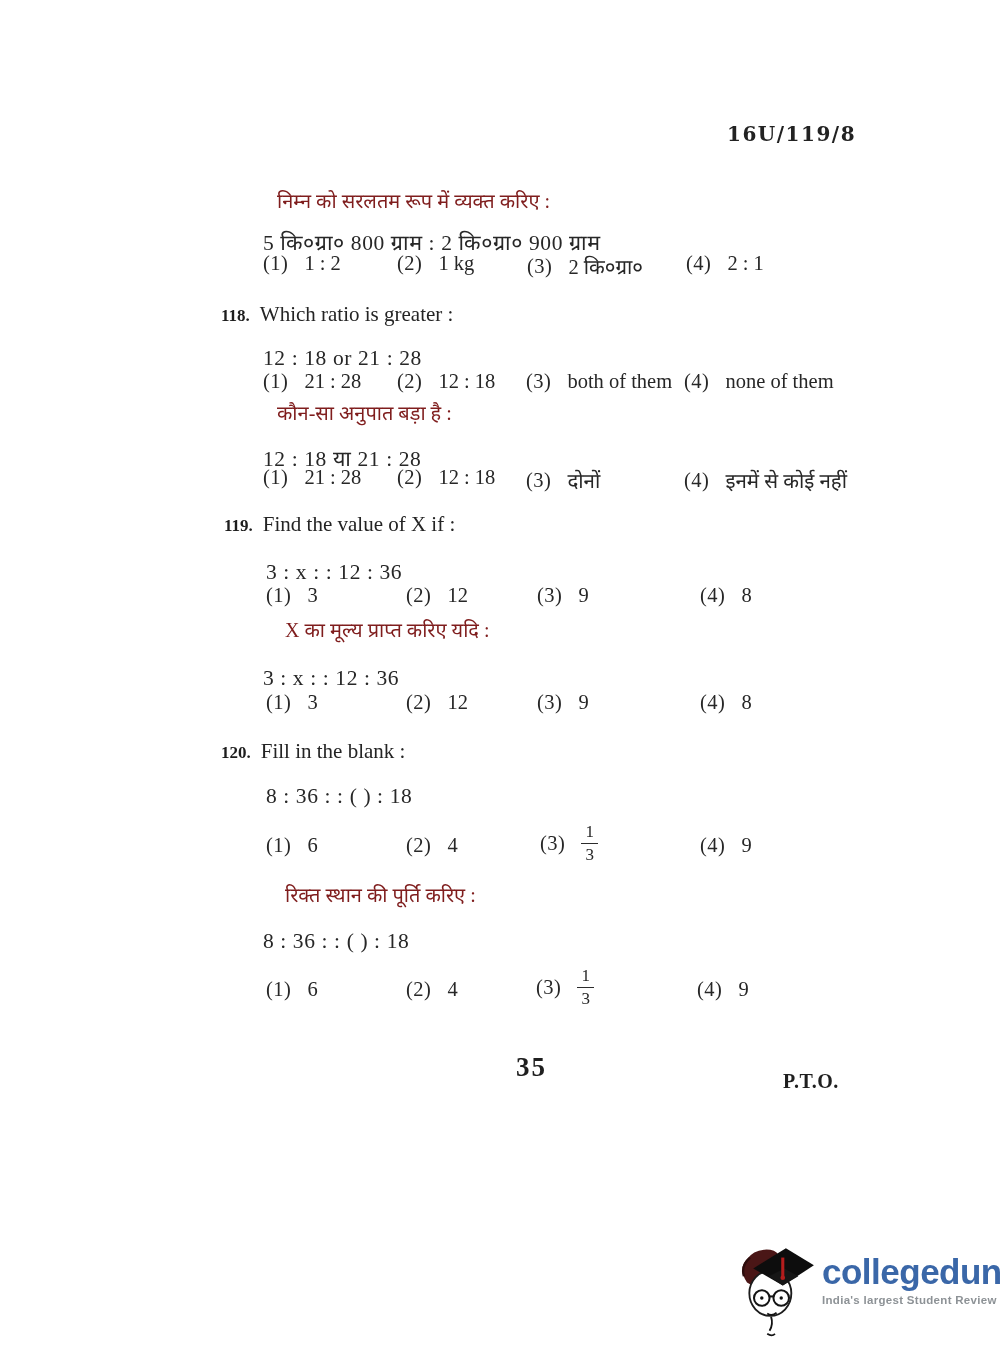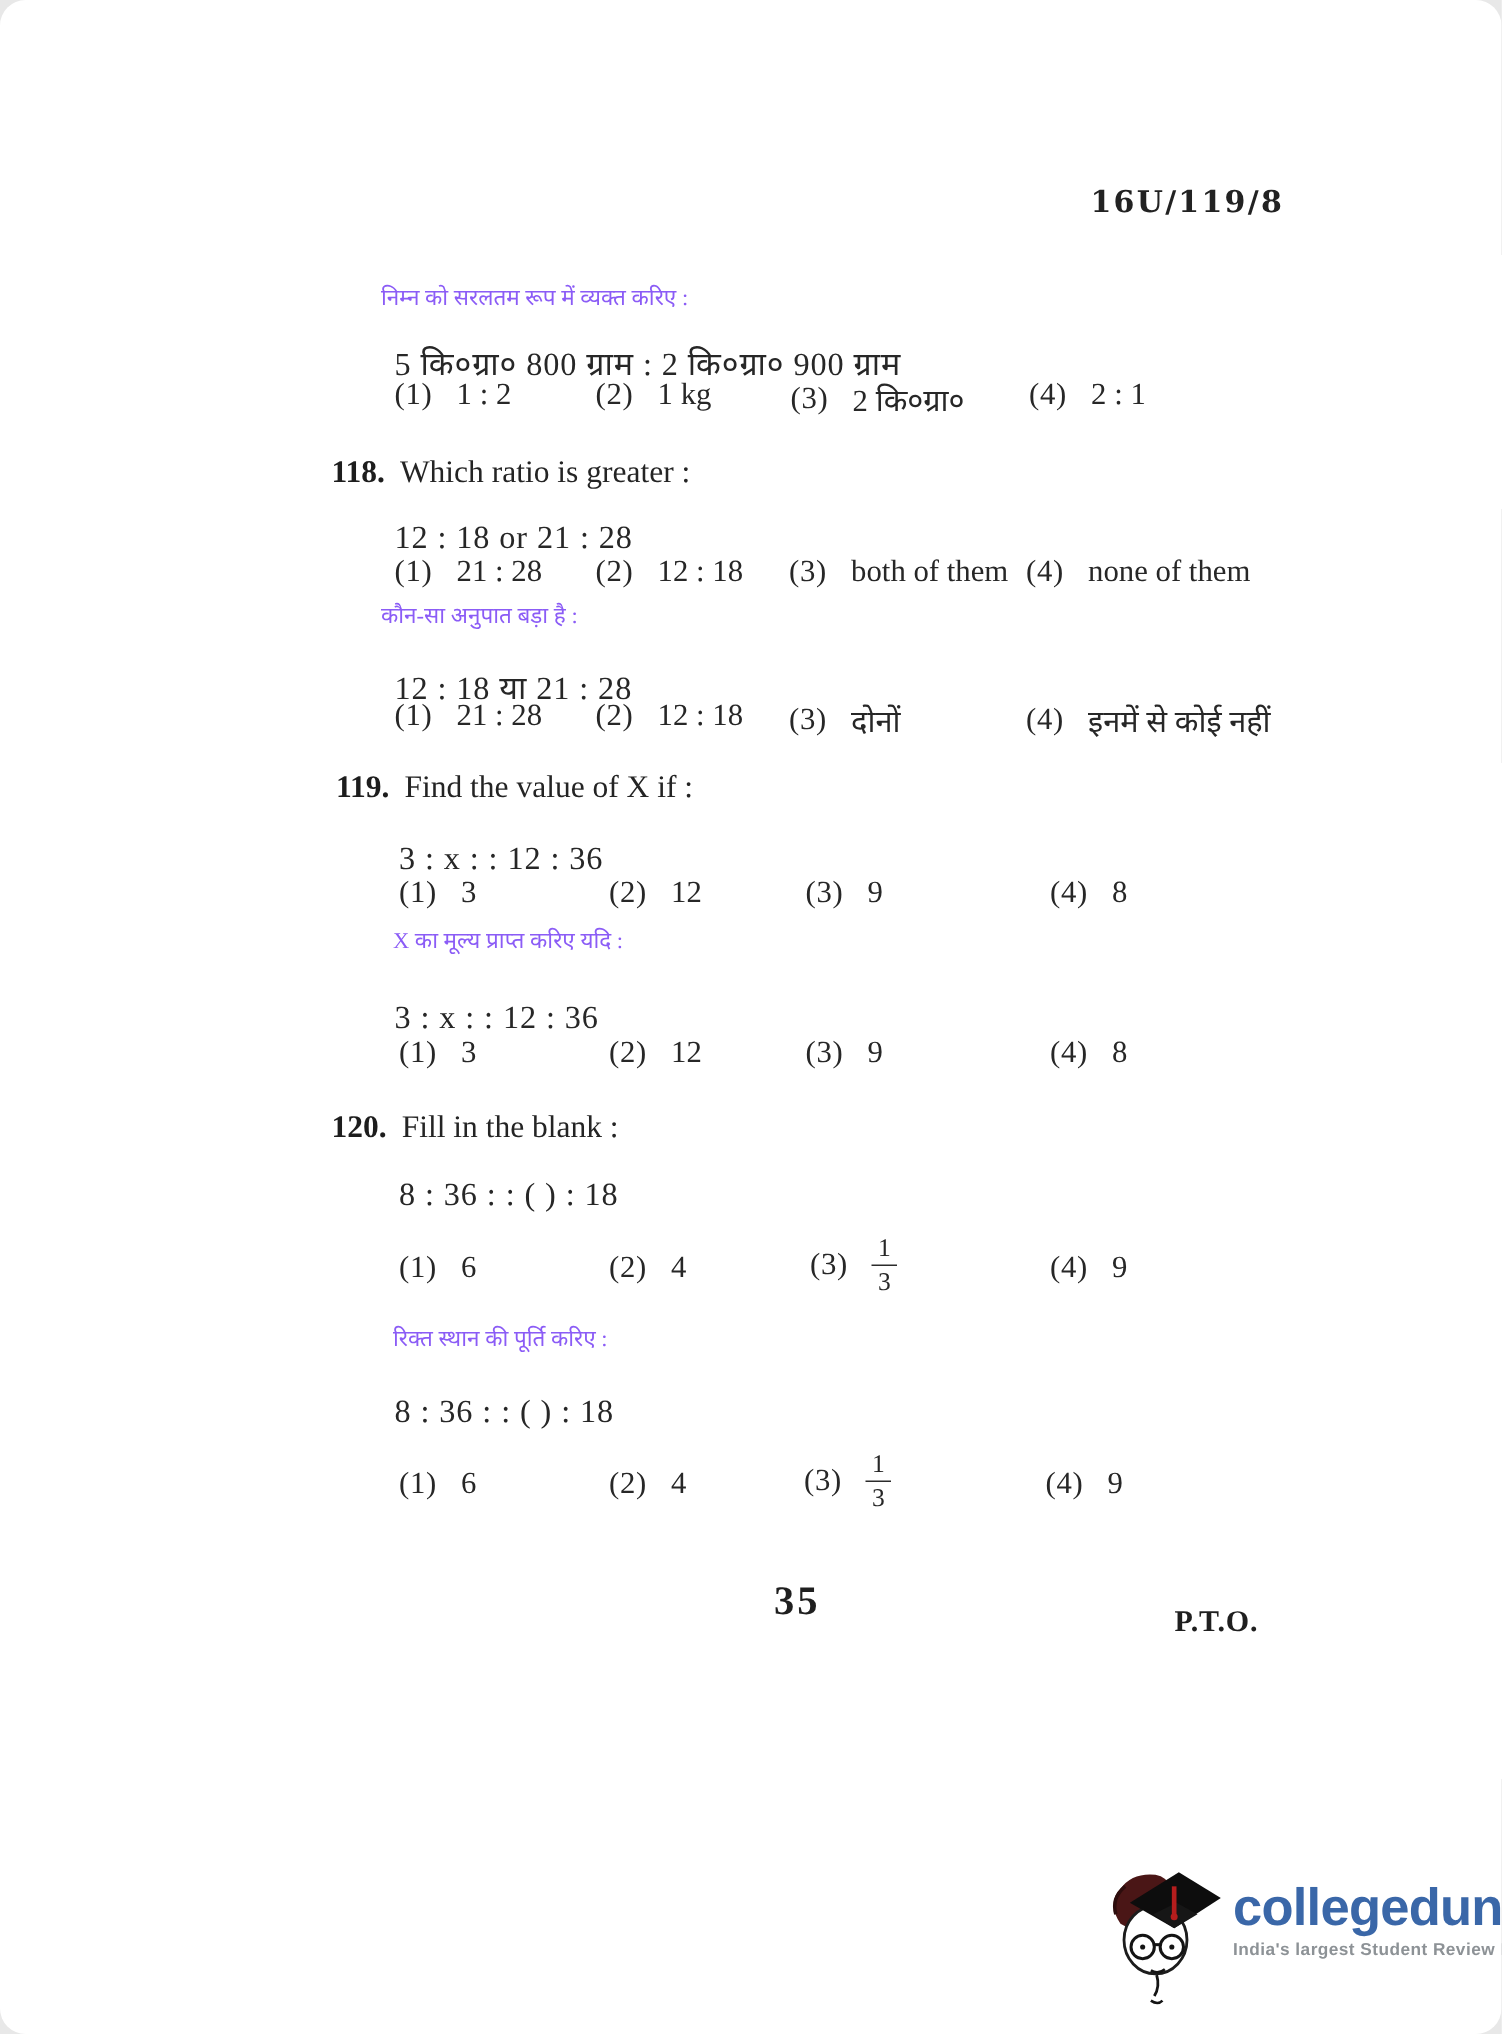--- a/index.html
+++ b/index.html
@@ -6,33 +6,32 @@
   html, body { background: #e8e8e8; }
   .page {
     position: relative;
     width: 1001px;
     height: 1356px;
     margin: 0 auto;
     background: #ffffff;
     overflow: hidden;
     font-family: "Liberation Serif", serif;
     color: #2b2b2b;
-    border-radius: 17px;
   }
   .abs { position: absolute; white-space: nowrap; }
   .code {
     font-family: "DejaVu Serif", serif;
     font-weight: bold;
     font-size: 20px;
     letter-spacing: 1.5px;
     color: #222;
   }
-  .hi { font-size: 15px; color: #8b5cf6; }
+  .hi { font-size: 20px; color: #7f1d1d; margin-left: 23px; }
   .en-prompt { font-size: 21px; color: #242424; }
-  .q-num { font-weight: bold; font-size: 21px; color: #1d1d1d; margin-right: 10px; }
+  .q-num { font-weight: bold; font-size: 17px; color: #1d1d1d; margin-right: 10px; }
   .expr { font-size: 21.5px; letter-spacing: 0.6px; color: #272727; }
   .opt { position: absolute; display: inline-flex; align-items: center; gap: 16px; font-size: 20.5px; color: #272727; }
   .opt-label { letter-spacing: 0.5px; }
   .opt-row { position: absolute; left: 0; top: 0; width: 100%; }
   .frac { display: inline-flex; flex-direction: column; align-items: center; font-size: 17px; line-height: 1.15; }
   .frac .num { border-bottom: 1.6px solid #2b2b2b; padding: 0 4px 1px; }
   .frac .den { padding-top: 1px; }
   .page-num { font-weight: bold; font-size: 27px; letter-spacing: 2px; color: #1f1f1f; }
   .pto { font-weight: bold; font-size: 20px; letter-spacing: 0.5px; color: #1f1f1f; }
   .brand { display: flex; align-items: flex-start; gap: 8px; }

